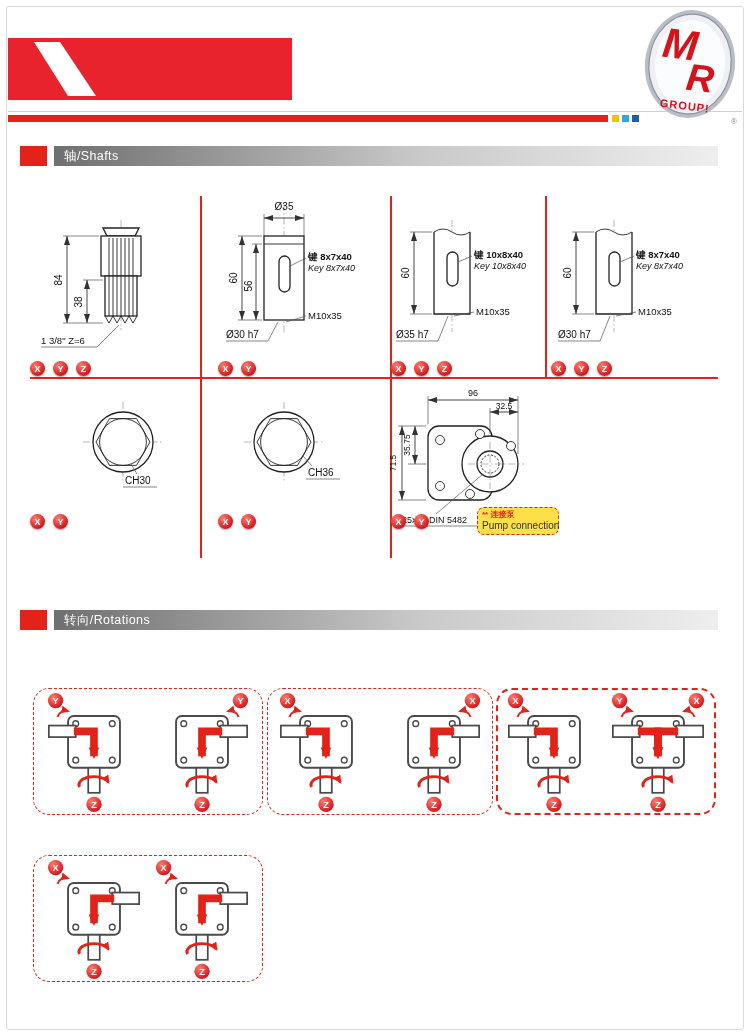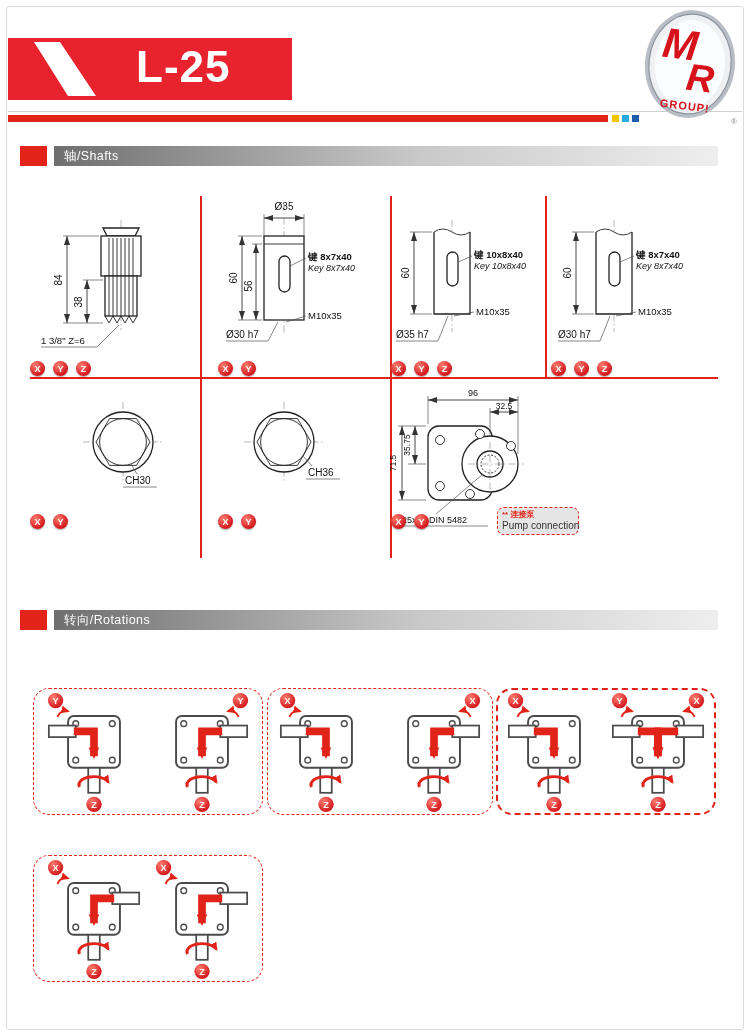--- a/index.html
+++ b/index.html
@@ -28,21 +28,21 @@
   .tl2 { stroke:#222; stroke-width:0.9; fill:none; }
   .dl { stroke:#333; stroke-width:0.9; }
   .el { stroke:#555; stroke-width:0.7; fill:none; }
   .cl { stroke:#999; stroke-width:0.7; stroke-dasharray:7 2.5 1.5 2.5; fill:none; }
   .mrow { position:absolute; display:flex; gap:8px; }
   .mk { width:15px; height:15px; border-radius:50%;
         background:radial-gradient(circle at 35% 30%, #ff7d6e, #d01017 75%);
         color:#fff; font-size:9px; font-weight:bold; display:flex; align-items:center; justify-content:center;
         box-shadow:0 1px 1.5px rgba(0,0,0,.35); }
   .pumpnote { position:absolute; left:477px; top:507px; width:82px; border:1px dashed #e2231a;
-              border-radius:7px; padding:2px 4px; background:#e5e5e5;margin-left:20px; }
+              border-radius:7px; padding:2px 4px; background:#fde047; }
   .pn1 { color:#e2231a; font-size:8px; font-weight:bold; line-height:1.3; }
   .pn2 { font-size:10px; color:#333; line-height:1.2; white-space:nowrap; }
   .rgroup { position:absolute; height:127px; border:1.5px dashed #e2231a; border-radius:16px;
             display:flex; align-items:center; justify-content:space-evenly; }
   .rgroup.thick { border-width:2px; }
   .mc { fill:url(#mg); }
   .mt { fill:#fff; font-size:9.5px; font-weight:bold; text-anchor:middle; font-family:"Liberation Sans",sans-serif; }
 </style>
 </head>
 <body>
@@ -80,21 +80,20 @@
     </g>
   </defs>
 </svg>
 
 <div class="frame"></div>
 
 <div class="banner">
   <svg width="284" height="62" viewBox="0 0 284 62">
     <path d="M26,4 L52,4 L88,58 L60,58 Z" fill="#fff"></path>
   </svg>
-  <div class="model">L-25</div>
 </div>
 <div class="hairline"></div>
 <div class="redbar"></div>
 <div class="sq7" style="left:612px;background:#f2c500"></div>
 <div class="sq7" style="left:622px;background:#29abe2"></div>
 <div class="sq7" style="left:632px;background:#1b5faa"></div>
 
 <div class="logo">
   <svg viewBox="0 0 100 122" width="100" height="122">
     <g transform="rotate(7 50 58)">

